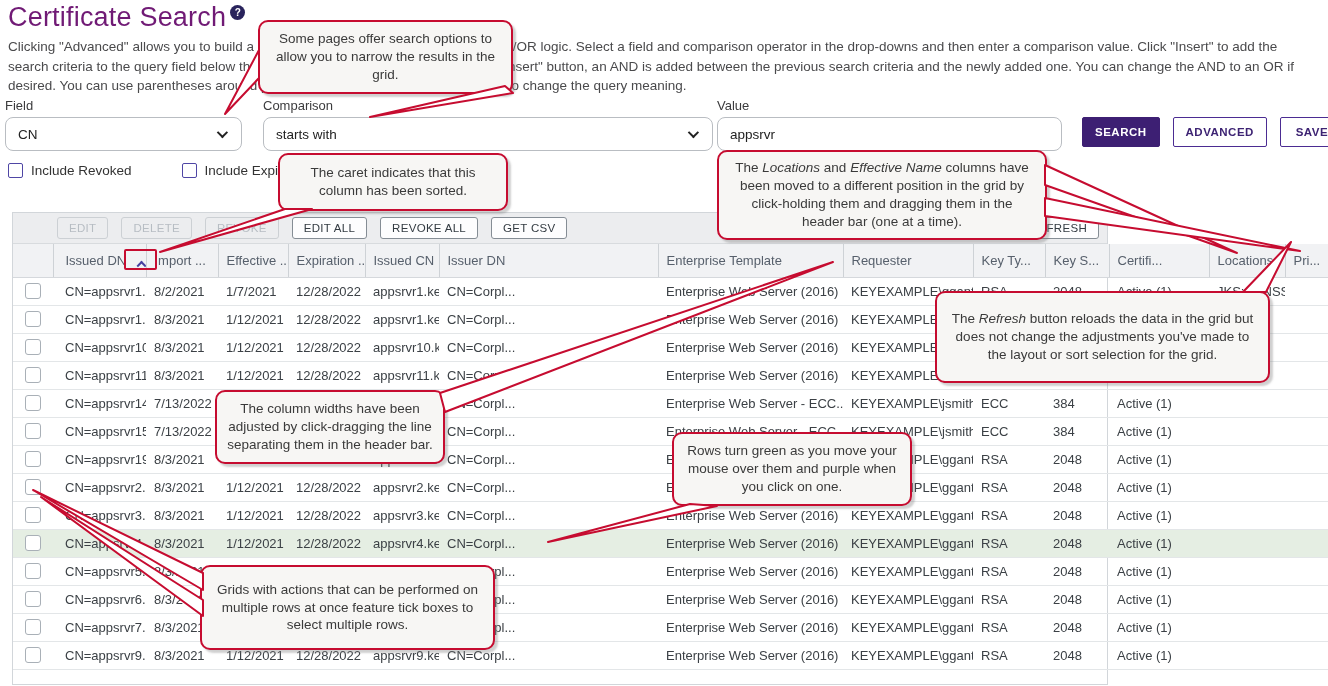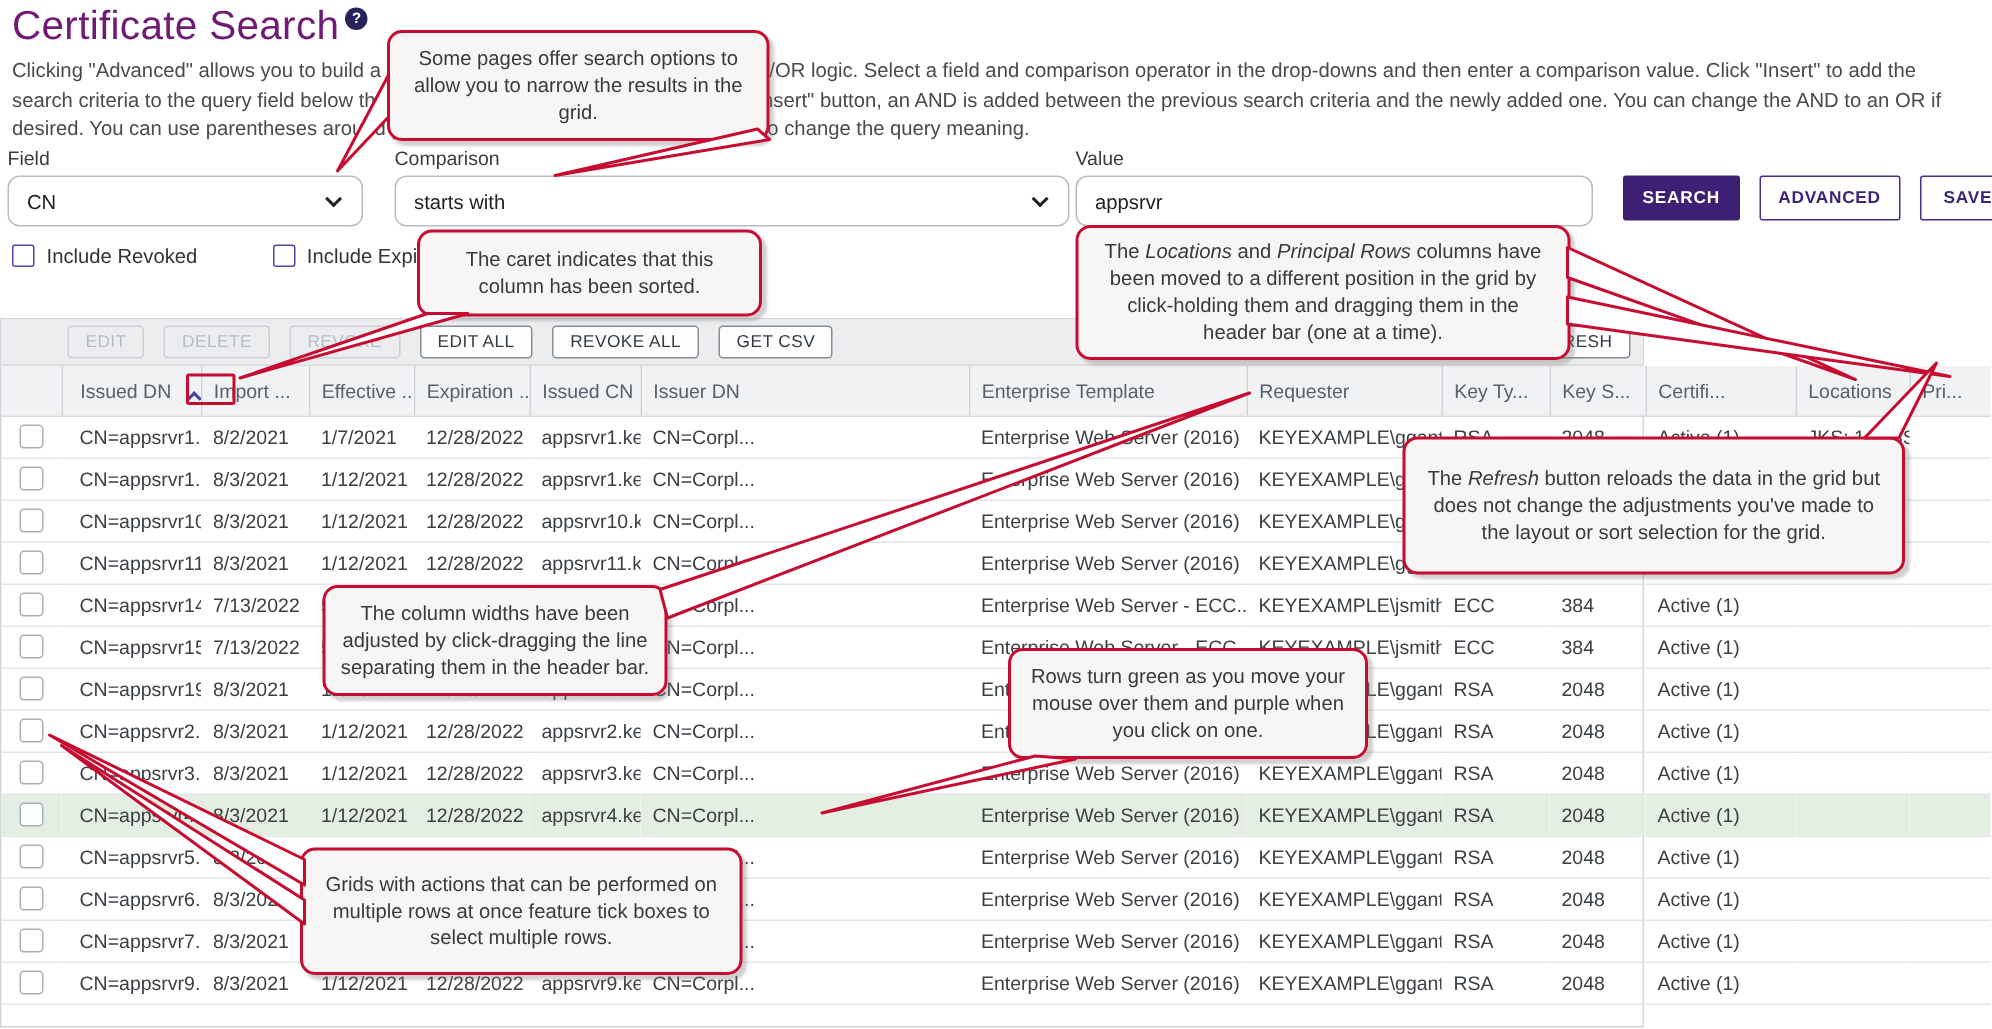--- a/index.html
+++ b/index.html
@@ -30,21 +30,21 @@
   .btn-primary { background:#3d1f73; color:#fff; border:1px solid #3d1f73; min-width:63px; }
   .btn-outline { background:#fff; color:#3d2373; border:1px solid #4b2c92; min-width:64px; }
 
   
   .filters { position:absolute; left:8px; top:163px; display:flex; gap:50px; }
   .filter-item { display:flex; align-items:center; gap:8px; }
   .p-cbx { width:15px; height:15px; border:1.5px solid #4f46a5; border-radius:2px; background:#fff; cursor:pointer; }
   .filter-label { font-size:13.5px; color:#333; }
 
   
-  .grid-wrap { position:absolute; left:0; top:212px; width:1096px; height:473px;
+  .grid-wrap { position:absolute; left:12px; top:212px; width:1096px; height:473px;
     border:1px solid #d2d6da; background:#fff; }
   .grid-toolbar { height:31px; background:#ecedef; border-bottom:1px solid #d8dbde;
     display:flex; align-items:center; padding:0 8px 0 44px; gap:13px; }
   .tbtn { height:22px; padding:0 11px; font-size:11.5px; letter-spacing:.3px; border-radius:3px;
     display:flex; align-items:center; cursor:pointer; }
   .tbtn.disabled { color:#b7bdc3; border:1px solid #ccd0d4; background:transparent; cursor:default; }
   .tbtn.enabled { color:#333b42; border:1px solid #858d95; background:#fdfdfe; }
   .toolbar-spacer { flex:1; }
   .total-label { font-size:13.5px; color:#424c57; margin-right:10px; }
 
@@ -405,21 +405,21 @@
       <td></td>
       <td></td>
     </tr>
   </tbody>
     </table>
   </div>
 
   <div class="callout" style="left:258px; top:20px; width:255px; height:74px;">Some pages offer search options to allow you to narrow the results in the grid.</div>
   <div class="callout" style="left:278px; top:153px; width:230px; height:58px;">The caret indicates that this column has been sorted.</div>
   <div class="callout" style="left:717px; top:150px; width:330px; height:90px;">
-    <span><span>The </span><i>Locations</i><span> and </span><i>Principal Rows</i><span> columns have been moved to a different position in the grid by click-holding them and dragging them in the header bar (one at a time).</span></span>
+    <span><span>The </span><i>Locations</i><span> and </span><i>Effective Name</i><span> columns have been moved to a different position in the grid by click-holding them and dragging them in the header bar (one at a time).</span></span>
   </div>
   <div class="callout" style="left:935px; top:291px; width:335px; height:92px;">
     <span><span>The </span><i>Refresh</i><span> button reloads the data in the grid but does not change the adjustments you've made to the layout or sort selection for the grid.</span></span>
   </div>
   <div class="callout" style="left:672px; top:432px; width:240px; height:74px;">Rows turn green as you move your mouse over them and purple when you click on one.</div>
   <div class="callout" style="left:215px; top:390px; width:230px; height:74px;">The column widths have been adjusted by click-dragging the line separating them in the header bar.</div>
   <div class="callout" style="left:200px; top:565px; width:295px; height:85px;">Grids with actions that can be performed on multiple rows at once feature tick boxes to select multiple rows.</div>
 
   <div class="caret-hilite"></div>
 

